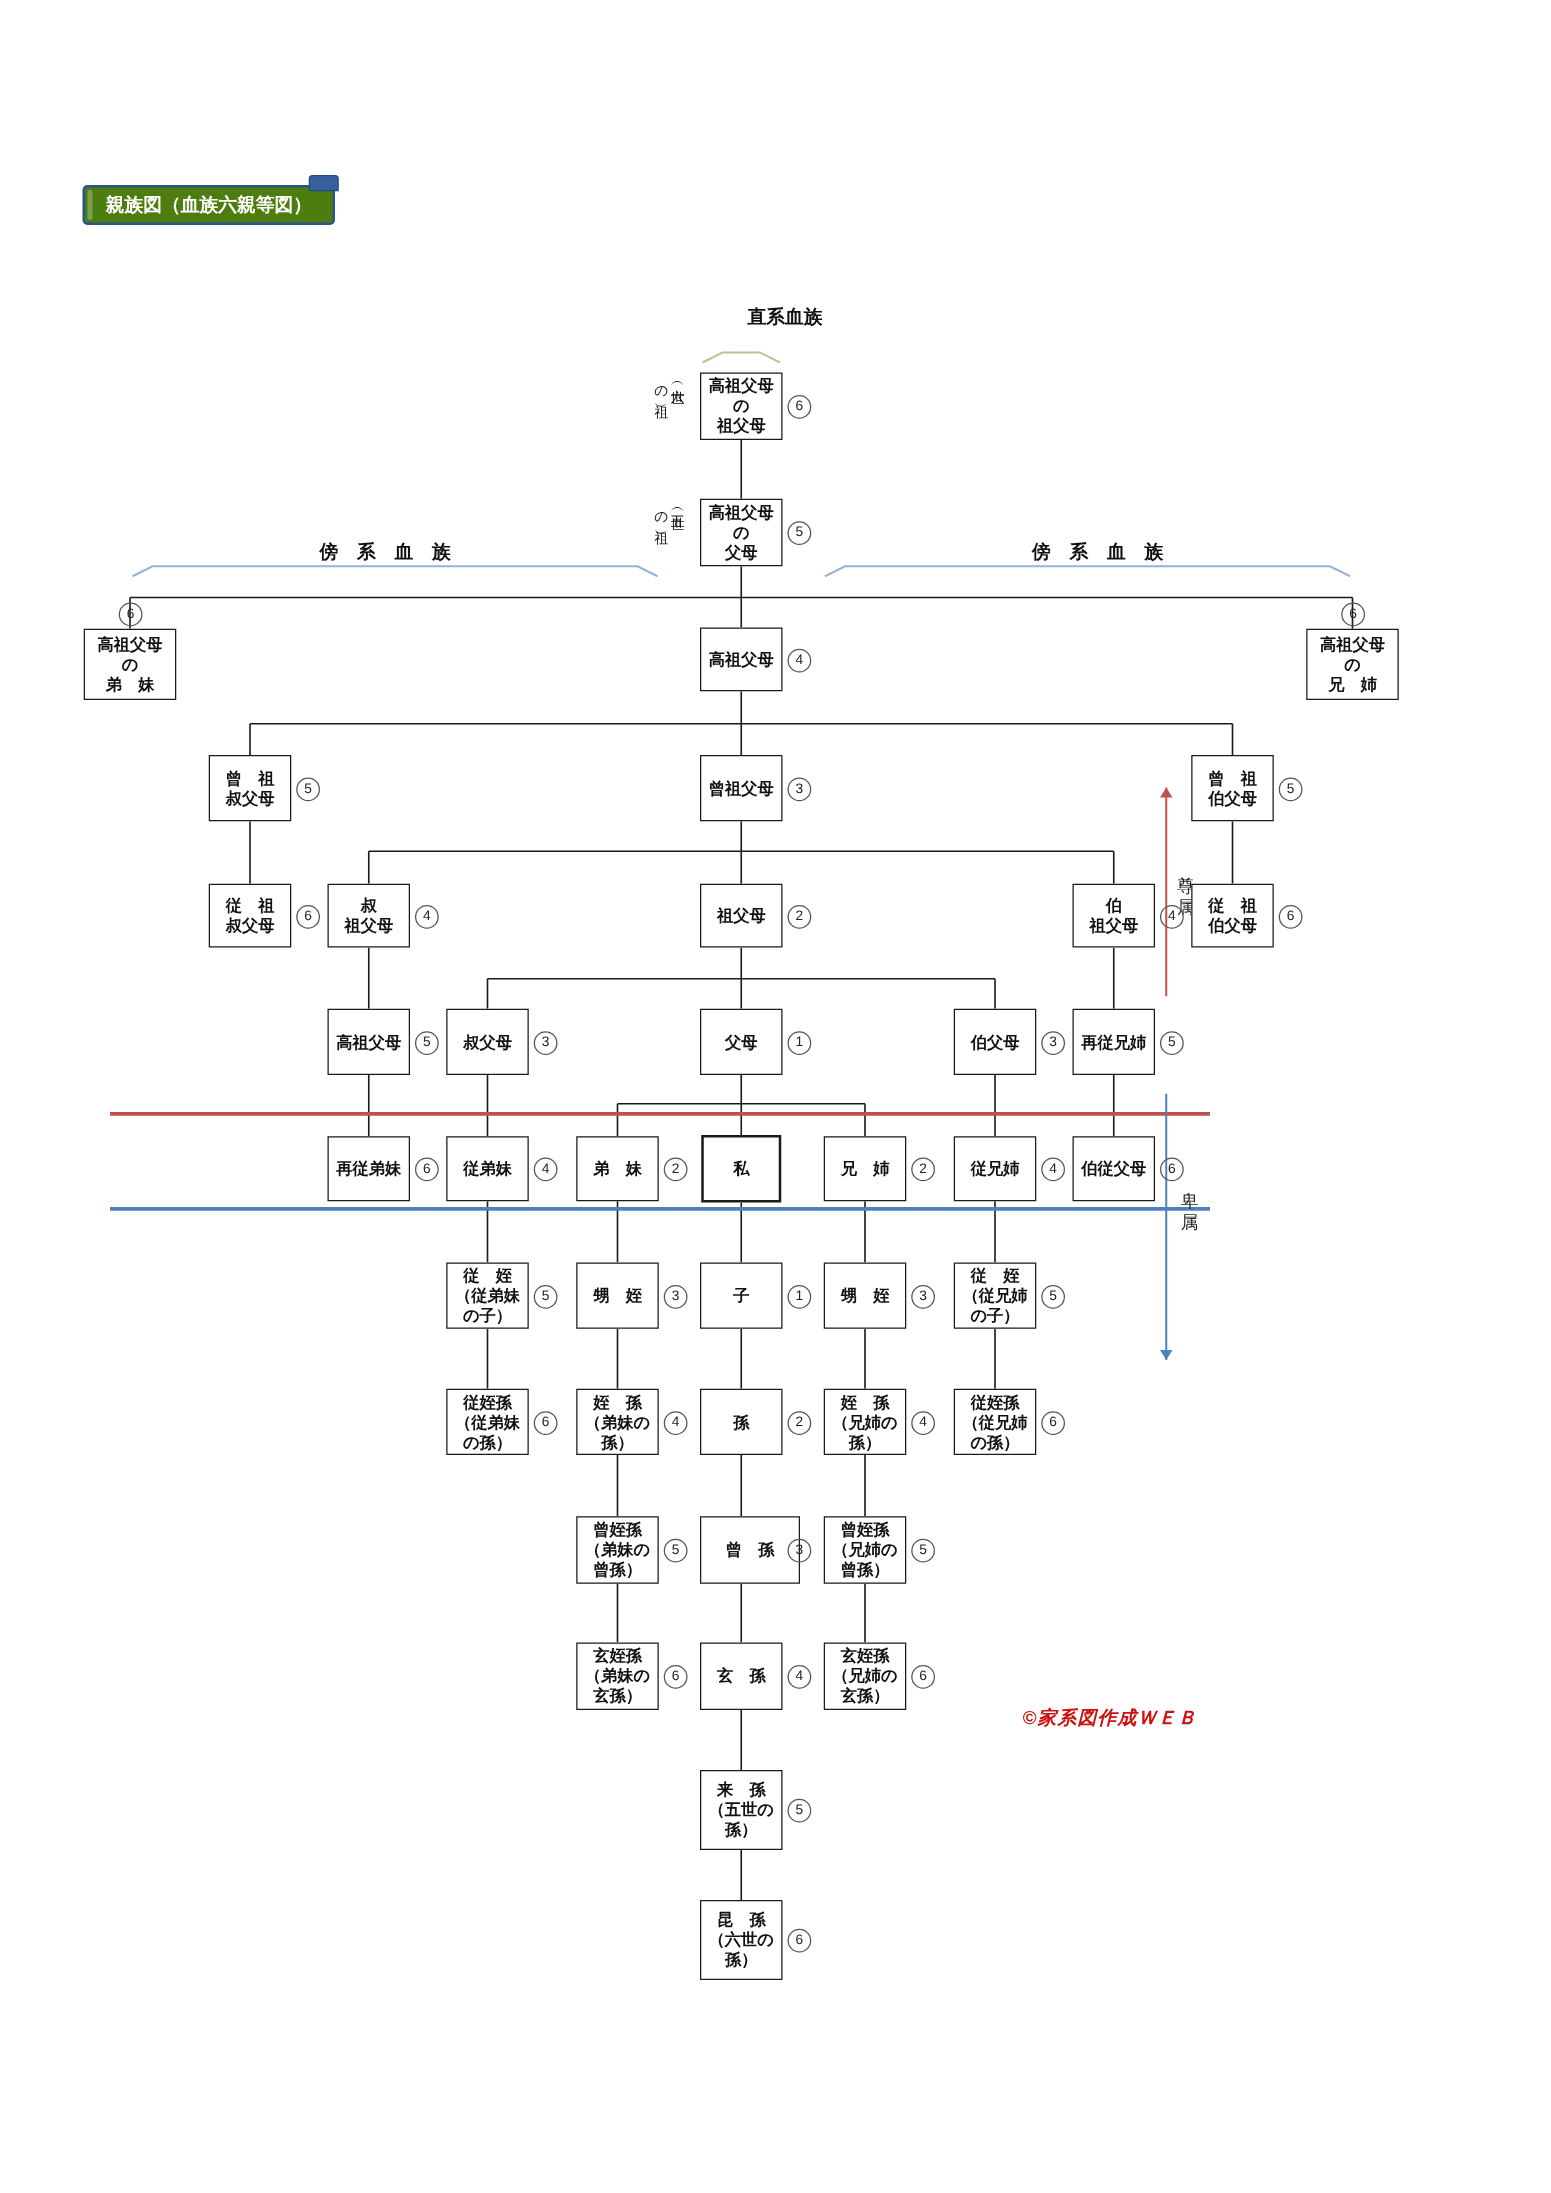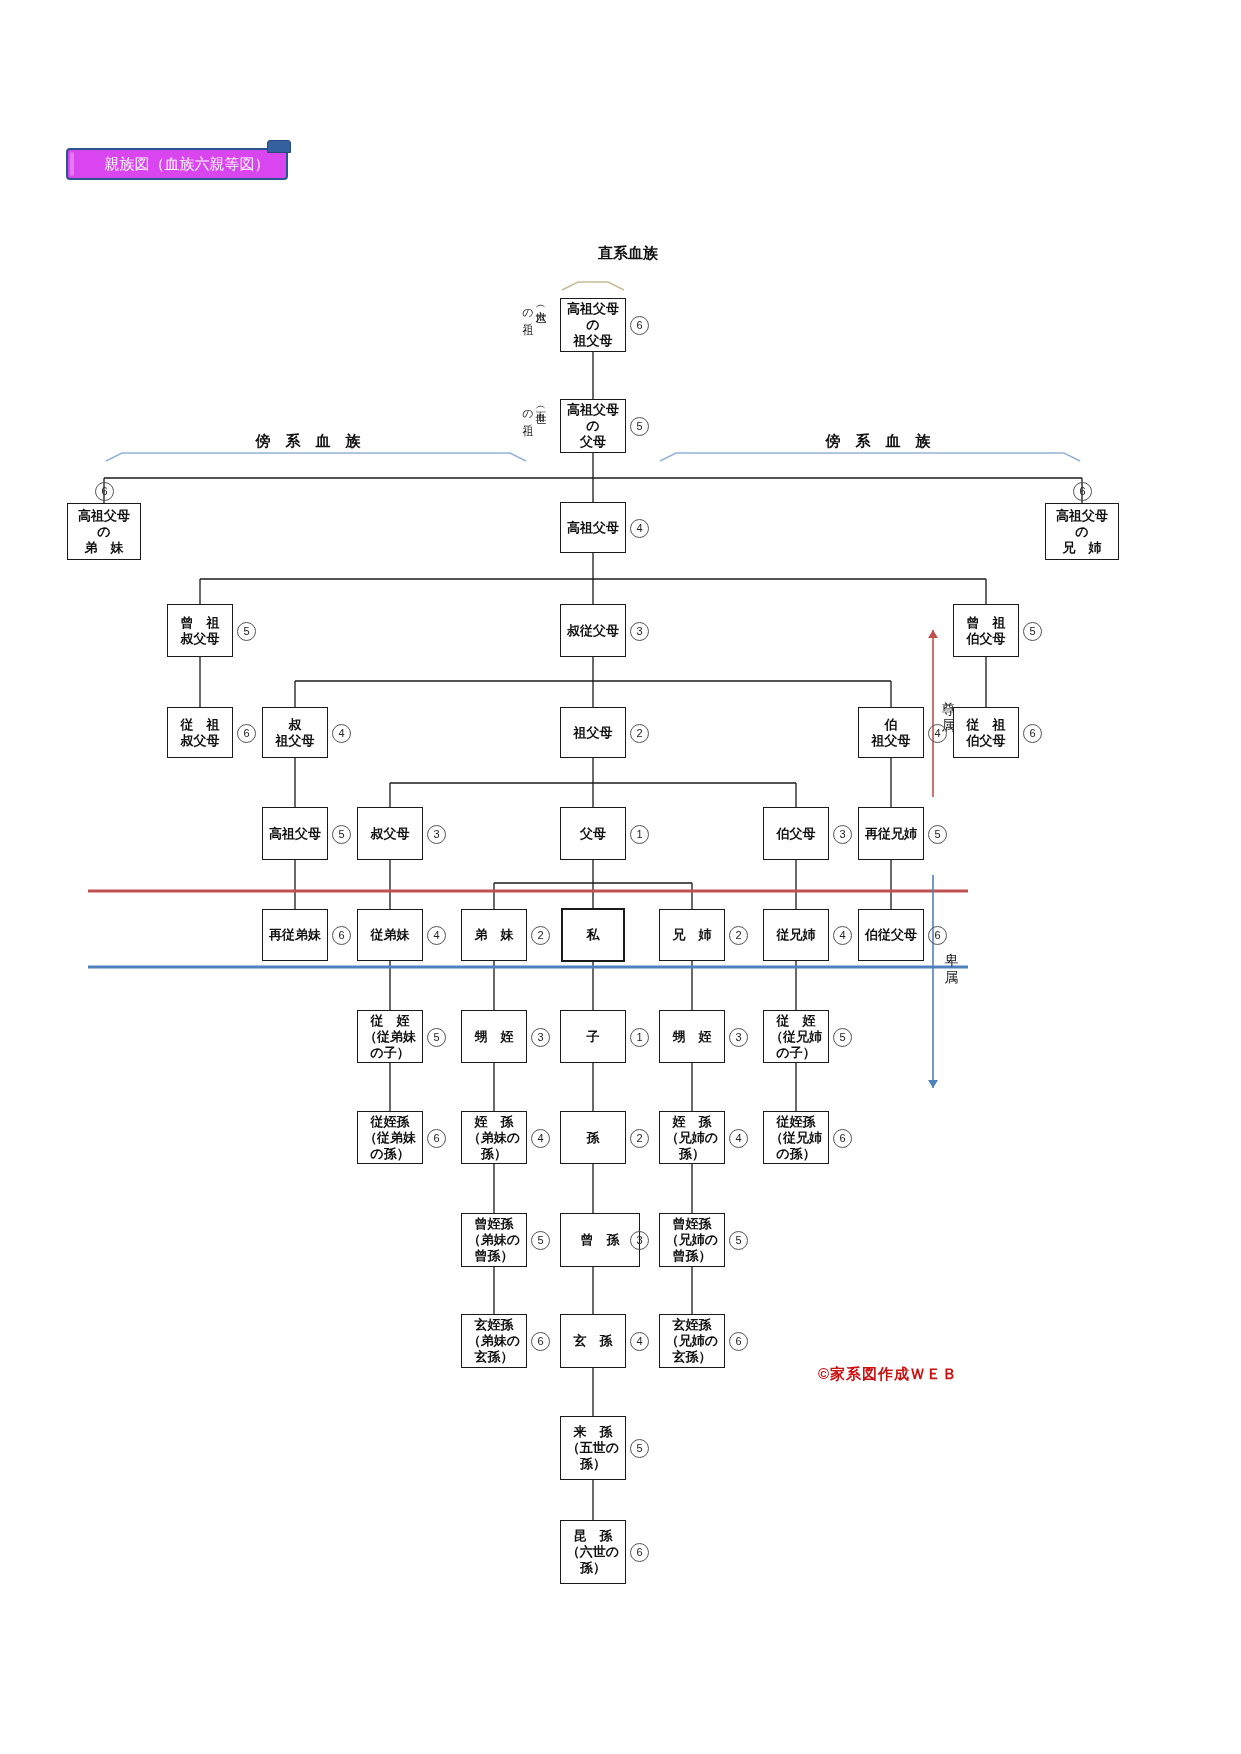--- a/index.html
+++ b/index.html
@@ -15,29 +15,29 @@
        border-radius:50%;font-size:11px;line-height:16px;text-align:center;color:#222;
        font-weight:normal;background:#fff0;}
   .heading{position:absolute;z-index:1;font-weight:bold;color:#111;font-size:15px;
            transform:translateX(-50%);white-space:pre;}
   .vannot{position:absolute;z-index:2;display:flex;flex-direction:row-reverse;
           font-size:11px;color:#111;line-height:13px;}
   .vannot span{writing-mode:vertical-rl;height:44px;letter-spacing:1px;}
   .vlabel{position:absolute;z-index:2;writing-mode:vertical-rl;font-size:14px;
           color:#222;letter-spacing:17px;height:80px;}
   .ribbon{position:absolute;left:66px;top:148px;width:198px;height:28px;z-index:3;
-          background:#d946ef;border:2px solid #2a5490;border-radius:4px;color:#fff;
-          font-weight:normal;font-size:15px;display:flex;align-items:center;
-          justify-content:center;white-space:pre;padding-left:20px;}
+          background:#4d7c0f;border:2px solid #2a5490;border-radius:4px;color:#fff;
+          font-weight:bold;font-size:15px;display:flex;align-items:center;
+          justify-content:center;white-space:pre;}
   .ribbon::before{content:"";position:absolute;right:-5px;top:-10px;width:22px;height:11px;
           background:#35609e;border:1px solid #254a80;border-radius:3px 3px 0 0;z-index:-1;}
   .ribbon::after{content:"";position:absolute;left:2px;top:2px;bottom:2px;width:4px;
           background:rgba(255,255,255,.28);border-radius:2px;}
   .copyright{position:absolute;z-index:2;left:818px;top:1365px;color:#cc1111;
-          font-size:15px;font-weight:bold;letter-spacing:1px;}
+          font-size:15px;font-weight:bold;letter-spacing:1px;font-style:italic;}
 </style>
 </head>
 <body>
 
 <div id="canvas">
   <svg id="wires" width="1241" height="1754">
       <line x1="593" y1="352" x2="593" y2="399" stroke="#1a1a1a" stroke-width="1.3"></line>
       <line x1="593" y1="453" x2="593" y2="478" stroke="#1a1a1a" stroke-width="1.3"></line>
       <line x1="104" y1="478" x2="1082" y2="478" stroke="#1a1a1a" stroke-width="1.3"></line>
       <line x1="104" y1="478" x2="104" y2="503" stroke="#1a1a1a" stroke-width="1.3"></line>
@@ -117,21 +117,21 @@
       <div class="node" style="left: 560px; top: 298px; width: 66px; height: 54px;"><div>高祖父母</div><div>の</div><div>祖父母</div></div>
       <span class="deg" style="left: 630px; top: 316px;">6</span>
       <div class="node" style="left: 560px; top: 399px; width: 66px; height: 54px;"><div>高祖父母</div><div>の</div><div>父母</div></div>
       <span class="deg" style="left: 630px; top: 417px;">5</span>
       <div class="node" style="left: 560px; top: 502px; width: 66px; height: 51px;"><div>高祖父母</div></div>
       <span class="deg" style="left: 630px; top: 518.5px;">4</span>
       <div class="node" style="left: 67px; top: 503px; width: 74px; height: 57px;"><div>高祖父母</div><div>の</div><div>弟　妹</div></div>
       <span class="deg" style="left: 95px; top: 482px;">6</span>
       <div class="node" style="left: 1045px; top: 503px; width: 74px; height: 57px;"><div>高祖父母</div><div>の</div><div>兄　姉</div></div>
       <span class="deg" style="left: 1073px; top: 482px;">6</span>
-      <div class="node" style="left: 560px; top: 604px; width: 66px; height: 53px;"><div>叔従父母</div></div>
+      <div class="node" style="left: 560px; top: 604px; width: 66px; height: 53px;"><div>曾祖父母</div></div>
       <span class="deg" style="left: 630px; top: 621.5px;">3</span>
       <div class="node" style="left: 167px; top: 604px; width: 66px; height: 53px;"><div>曾　祖</div><div>叔父母</div></div>
       <span class="deg" style="left: 237px; top: 621.5px;">5</span>
       <div class="node" style="left: 953px; top: 604px; width: 66px; height: 53px;"><div>曾　祖</div><div>伯父母</div></div>
       <span class="deg" style="left: 1023px; top: 621.5px;">5</span>
       <div class="node" style="left: 560px; top: 707px; width: 66px; height: 51px;"><div>祖父母</div></div>
       <span class="deg" style="left: 630px; top: 723.5px;">2</span>
       <div class="node" style="left: 262px; top: 707px; width: 66px; height: 51px;"><div>叔</div><div>祖父母</div></div>
       <span class="deg" style="left: 332px; top: 723.5px;">4</span>
       <div class="node" style="left: 858px; top: 707px; width: 66px; height: 51px;"><div>伯</div><div>祖父母</div></div>

